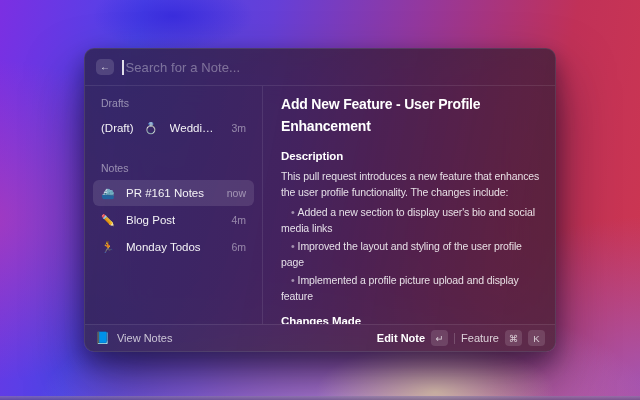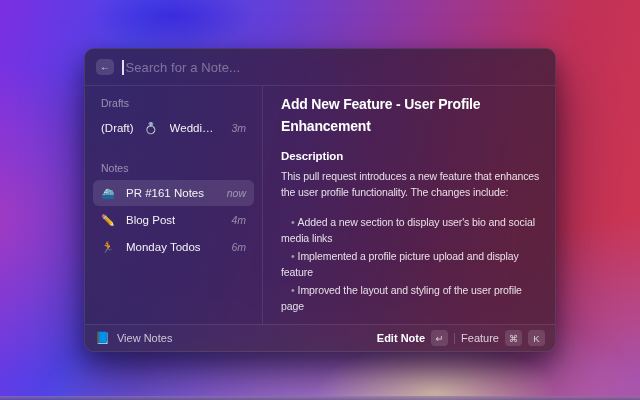--- a/index.html
+++ b/index.html
@@ -53,32 +53,32 @@
     padding: 4px 8px 6px; }
   .section-label.second { margin-top: 17px; }
   .note-row { display: flex; align-items: center; gap: 11px; height: 26px;
     padding: 0 8px; border-radius: 6px; font-size: 11.5px; font-weight: 500;
     color: rgba(255,255,255,0.94); cursor: default; margin-bottom: 1px; }
   .note-row.selected { background: rgba(255,255,255,0.11); }
   .note-prefix { color: rgba(255,255,255,0.94); }
   .note-icon { font-size: 11px; width: 14px; text-align: center; flex: 0 0 14px; }
   .note-title { white-space: nowrap; overflow: hidden; text-overflow: ellipsis; }
   .note-time { margin-left: auto; font-size: 10.5px; font-weight: 400;
-    color: rgba(255,255,255,0.45); padding-left: 4px; font-style: italic; }
+    color: rgba(255,255,255,0.45); padding-left: 4px; }
 
   
   .content { flex: 1; min-width: 0; padding: 7px 14px 0 18px; overflow: hidden;
     font-size: 10.5px; line-height: 15.5px; letter-spacing: -0.1px;
     color: rgba(255,255,255,0.86); }
   .content h1 { font-size: 14px; line-height: 22px; font-weight: 700; color: #fff;
     letter-spacing: -0.2px; margin: 0 0 12px; }
   .content h2 { font-size: 11.5px; line-height: 14px; font-weight: 700; color: #fff;
     margin: 10px 0 6px; letter-spacing: -0.1px; }
   .content p { margin: 0 0 3px; }
-  .content p.para { margin-bottom: 15px; }
+  .content p.para { margin-bottom: 5px; }
   .bullet { text-indent: 10px; }
   .dot { color: rgba(255,255,255,0.5); margin-right: 3px; }
 
   
   .footer { height: 27px; flex: 0 0 27px; display: flex; align-items: center;
     padding: 0 10px; border-top: 1px solid rgba(255,255,255,0.09);
     background: rgba(255,255,255,0.02); }
   .footer-left { display: flex; align-items: center; gap: 7px; }
   .app-icon { font-size: 12px; line-height: 1; }
   .footer-label { font-size: 11px; font-weight: 500; color: rgba(255,255,255,0.72); }
@@ -130,22 +130,22 @@
             <span class="note-icon">🏃</span>
             <span class="note-title">Monday Todos</span>
             <span class="note-time">6m</span>
           </div>
         </aside>
       <main class="content" id="content">
           <h1>Add New Feature - User Profile Enhancement</h1>
           <h2>Description</h2>
           <p class="para">This pull request introduces a new feature that enhances the user profile functionality. The changes include:</p>
           <p class="bullet"><span class="dot">•</span><span>Added a new section to display user's bio and social media links</span></p>
+          <p class="bullet"><span class="dot">•</span><span>Improved the layout and styling of the user profile page</span></p>
           <p class="bullet"><span class="dot">•</span><span>Implemented a profile picture upload and display feature</span></p>
-          <p class="bullet"><span class="dot">•</span><span>Improved the layout and styling of the user profile page</span></p>
           <h2>Changes Made</h2>
           <p class="bullet"><span class="dot">•</span><span>Created a new component </span><span> to handle the bio and social media links</span></p>
         </main>
     </div>
 
     <div class="footer">
       <div class="footer-left">
         <span class="app-icon">📘</span>
         <span class="footer-label">View Notes</span>
       </div>

